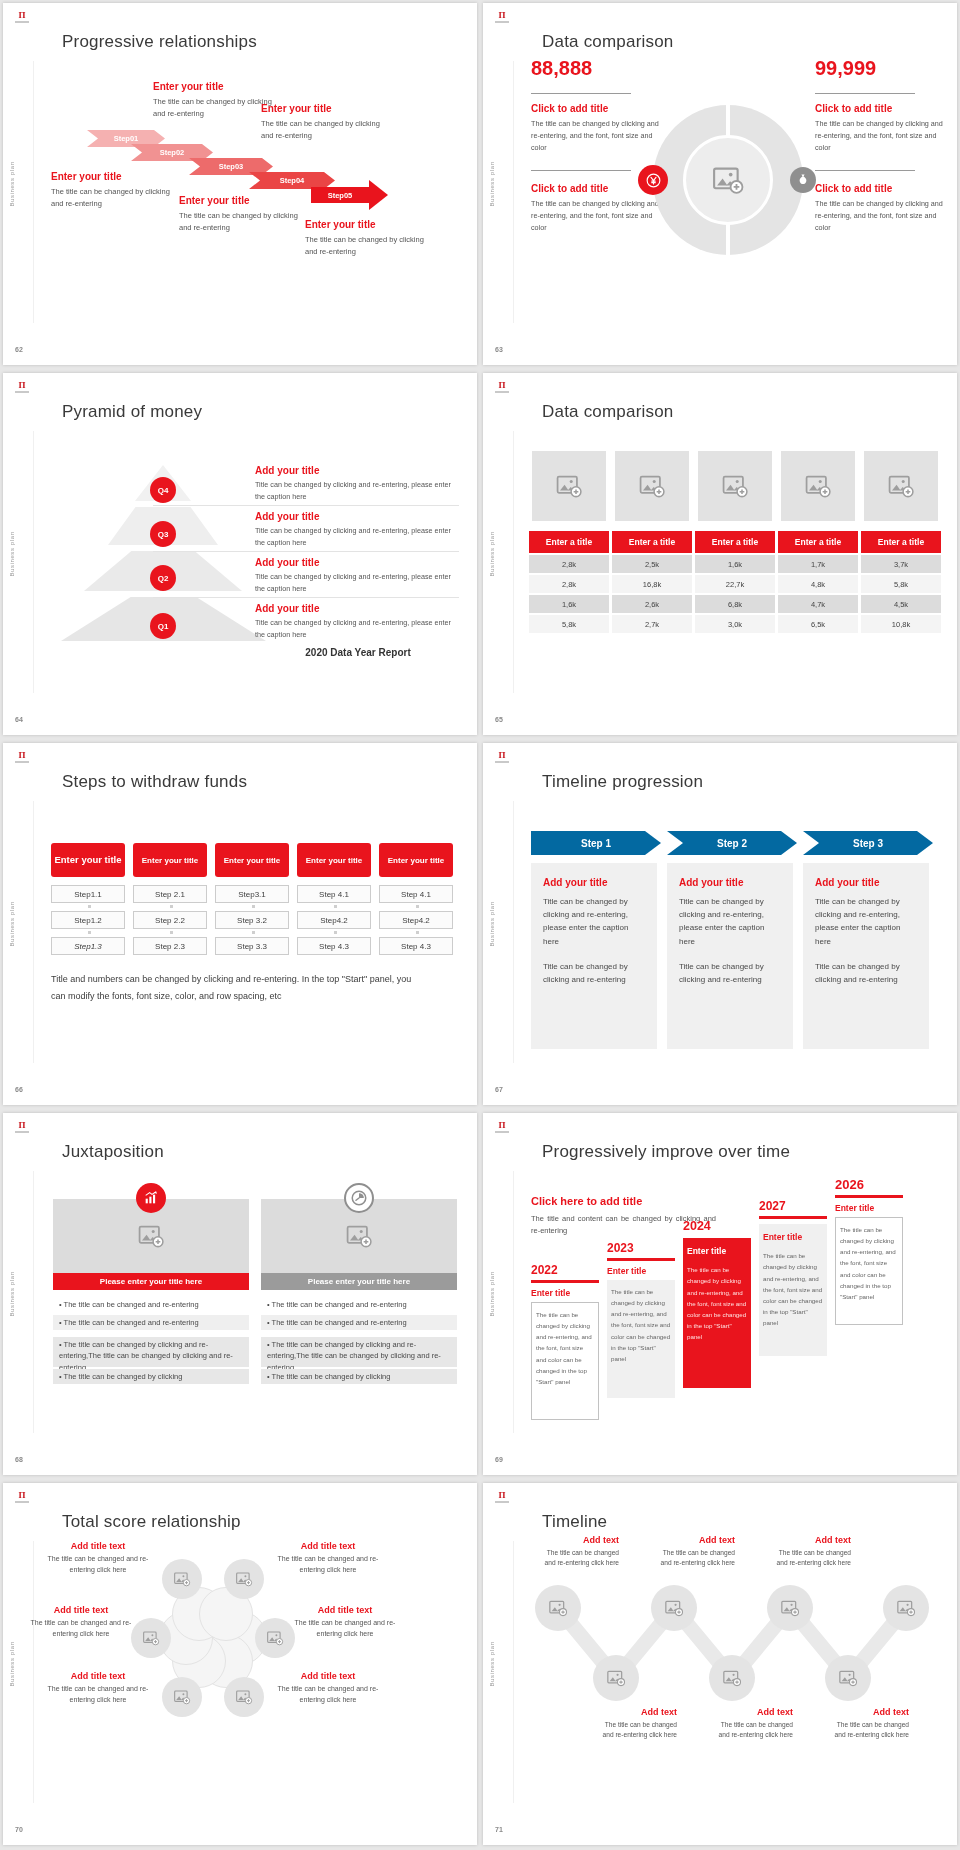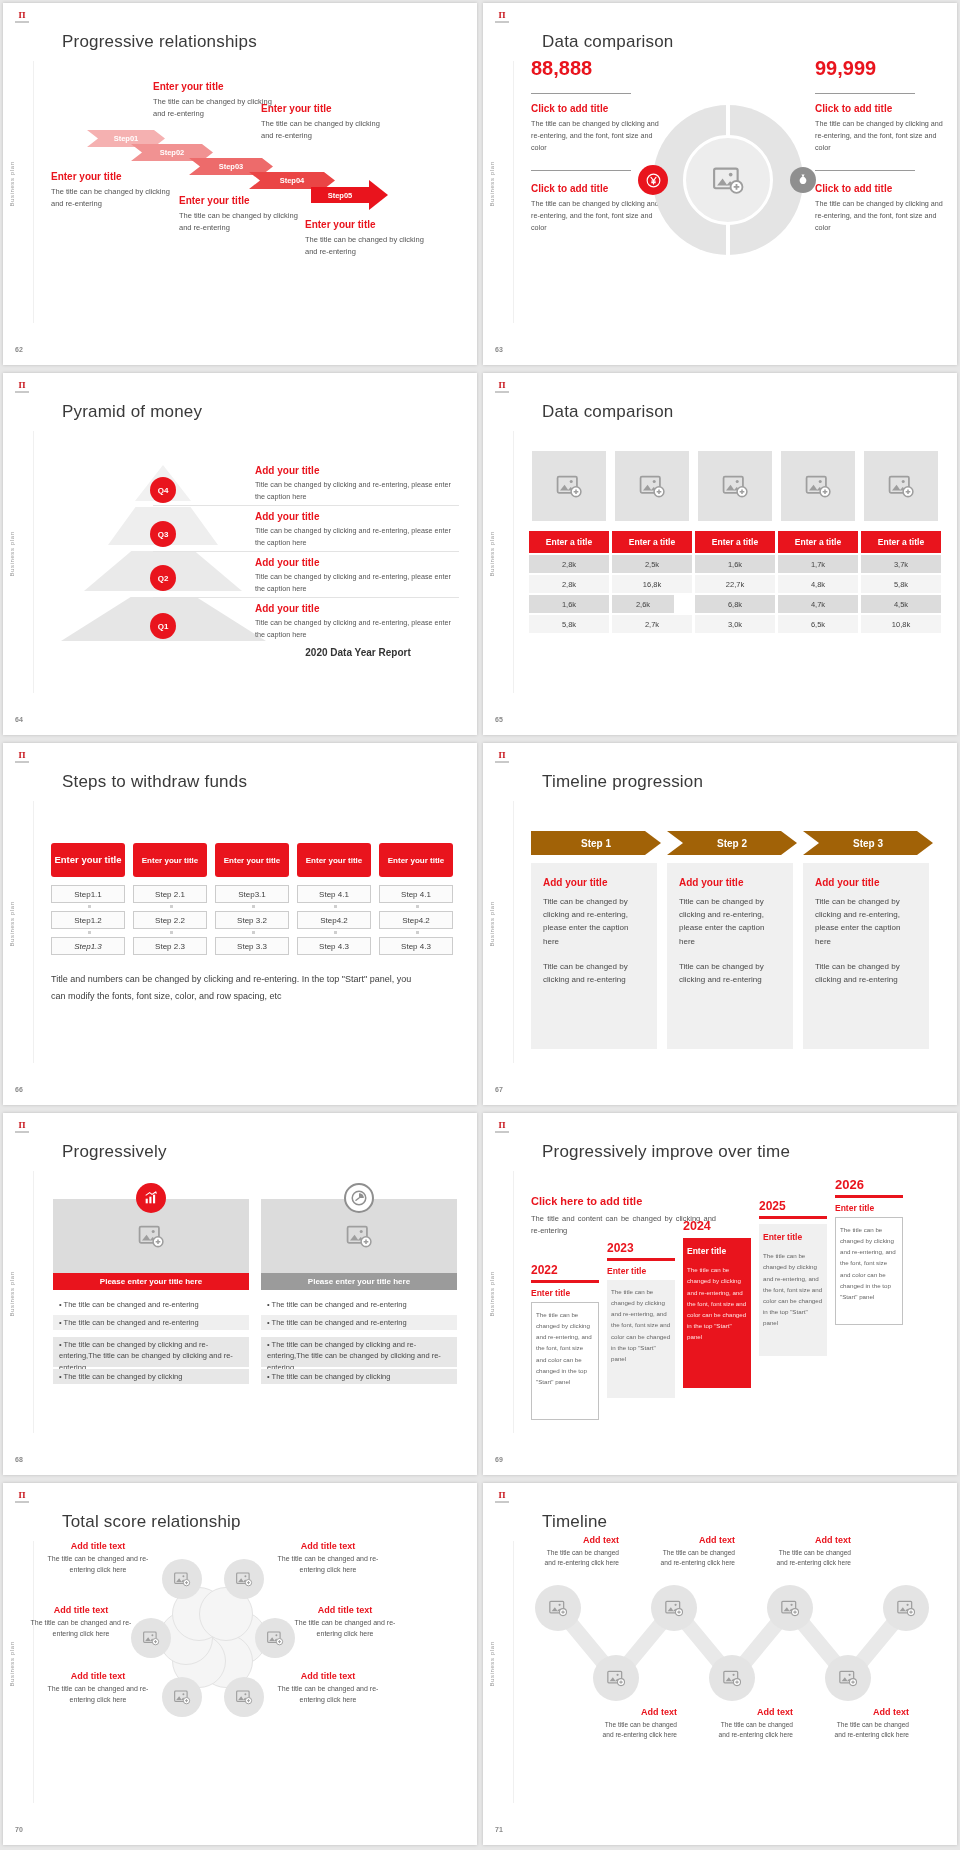--- a/index.html
+++ b/index.html
@@ -45,21 +45,21 @@
   .rowA{background:#dcdcdc;} .rowB{background:#f4f4f4;}
   
   .hbx{position:absolute;width:74px;height:34px;background:#e9141d;border-radius:3px;color:#fff;font-weight:bold;
     display:flex;align-items:center;justify-content:center;text-align:center;font-size:8px;padding:2px;}
   .hbx.big{font-size:9.5px;line-height:1.15;}
   .sbox{position:absolute;width:74px;height:18px;border:1px solid #cccccc;background:#fbfbfb;font-size:8px;color:#3d3d3d;
     display:flex;align-items:center;justify-content:center;}
   .sbox.cdot::after{content:"";position:absolute;left:50%;bottom:-6px;width:3px;height:3px;background:#cfcfcf;}
   .note{position:absolute;font-size:9px;color:#3d3d3d;line-height:1.85;}
   
-  .arw{position:absolute;height:24px;background:#a16207;color:#fff;font-size:10px;font-weight:bold;
+  .arw{position:absolute;height:24px;background:#0369a1;color:#fff;font-size:10px;font-weight:bold;
     display:flex;align-items:center;justify-content:center;}
   .arw.first{clip-path:polygon(0 0,calc(100% - 16px) 0,100% 50%,calc(100% - 16px) 100%,0 100%);}
   .arw.next{clip-path:polygon(0 0,calc(100% - 16px) 0,100% 50%,calc(100% - 16px) 100%,0 100%,16px 50%);}
   .pan{position:absolute;width:126px;height:186px;background:#f0f0f0;padding:14px 12px;}
   .pan .pt{font-size:10px;font-weight:bold;color:#e9141d;margin-bottom:7px;}
   .pan .pb{font-size:8px;color:#4a4a4a;line-height:1.65;}
   
   .jx{position:absolute;width:196px;}
   .jx .cir{position:absolute;left:83px;top:-16px;width:30px;height:30px;border-radius:50%;z-index:2;
     display:flex;align-items:center;justify-content:center;}
@@ -323,21 +323,21 @@
     <div class="tdc rowA" style="left:295px;top:182px;width:80px;">1,7k</div>
     <div class="tdc rowA" style="left:378px;top:182px;width:80px;">3,7k</div>
 
     <div class="tdc rowB" style="left:46px;top:202px;width:80px;">2,8k</div>
     <div class="tdc rowB" style="left:129px;top:202px;width:80px;">16,8k</div>
     <div class="tdc rowB" style="left:212px;top:202px;width:80px;">22,7k</div>
     <div class="tdc rowB" style="left:295px;top:202px;width:80px;">4,8k</div>
     <div class="tdc rowB" style="left:378px;top:202px;width:80px;">5,8k</div>
 
     <div class="tdc rowA" style="left:46px;top:222px;width:80px;">1,6k</div>
-    <div class="tdc rowA" style="left:129px;top:222px;width:62px;">2,6k</div>
+    <div class="tdc rowA" style="left:129px;top:222px;width:80px;">2,6k</div>
     <div class="tdc rowA" style="left:212px;top:222px;width:80px;">6,8k</div>
     <div class="tdc rowA" style="left:295px;top:222px;width:80px;">4,7k</div>
     <div class="tdc rowA" style="left:378px;top:222px;width:80px;">4,5k</div>
 
     <div class="tdc rowB" style="left:46px;top:242px;width:80px;">5,8k</div>
     <div class="tdc rowB" style="left:129px;top:242px;width:80px;">2,7k</div>
     <div class="tdc rowB" style="left:212px;top:242px;width:80px;">3,0k</div>
     <div class="tdc rowB" style="left:295px;top:242px;width:80px;">6,5k</div>
     <div class="tdc rowB" style="left:378px;top:242px;width:80px;">10,8k</div>
 
@@ -414,21 +414,21 @@
     <div class="pnum">67</div>
   </section>
 
   <section class="card">
     <div class="logo">
       <span class="logo-g">Π</span>
       <span class="logo-bar"></span>
       </div>
     <div class="side">Business plan</div>
     <div class="srule"></div>
-    <h2 class="stitle">Progressively</h2>
+    <h2 class="stitle">Juxtaposition</h2>
 
     <div class="jx" style="left:50px;top:86px;height:240px;">
       <div class="cir" style="background:#e9141d;">
           <span class="ic" style="width:16px;height:16px;">
             <svg viewBox="0 0 24 24">
               <rect x="4" y="13" width="3.2" height="7" fill="#fff"></rect>
               <rect x="9.5" y="10" width="3.2" height="10" fill="#fff"></rect>
               <rect x="15" y="7" width="3.2" height="13" fill="#fff"></rect>
               <path d="M4 8l6-4 3.5 2.5L19 3" stroke="#fff" stroke-width="1.6" fill="none"></path>
               <path d="M19.5 1.5l1.5 4-4-1z" fill="#fff"></path>
@@ -510,21 +510,21 @@
       <div class="ybox gray" style="min-height:118px;">The title can be changed by clicking and re-entering, and the font, font size and color can be changed in the top "Start" panel</div>
     </div>
     <div class="yb" style="left:200px;top:106px;">
       <div class="yr" style="font-size:12.5px;">2024</div>
       <div class="ybox red" style="margin-top:5px;min-height:150px;">
         <div class="ytin" style="color:#fff;">Enter title</div>
         <div>The title can be changed by clicking and re-entering, and the font, font size and color can be changed in the top "Start" panel</div>
       </div>
     </div>
     <div class="yb" style="left:276px;top:86px;">
-      <div class="yr">2025</div>
+      <div class="yr">2027</div>
       <div class="ybar"></div>
       <div class="ybox gray" style="min-height:132px;">
         <div class="ytin" style="color:#e9141d;">Enter title</div>
         <div>The title can be changed by clicking and re-entering, and the font, font size and color can be changed in the top "Start" panel</div>
       </div>
     </div>
     <div class="yb" style="left:352px;top:64px;">
       <div class="yr" style="font-size:13px;">2026</div>
       <div class="ybar"></div>
       <div class="yt">Enter title</div>

